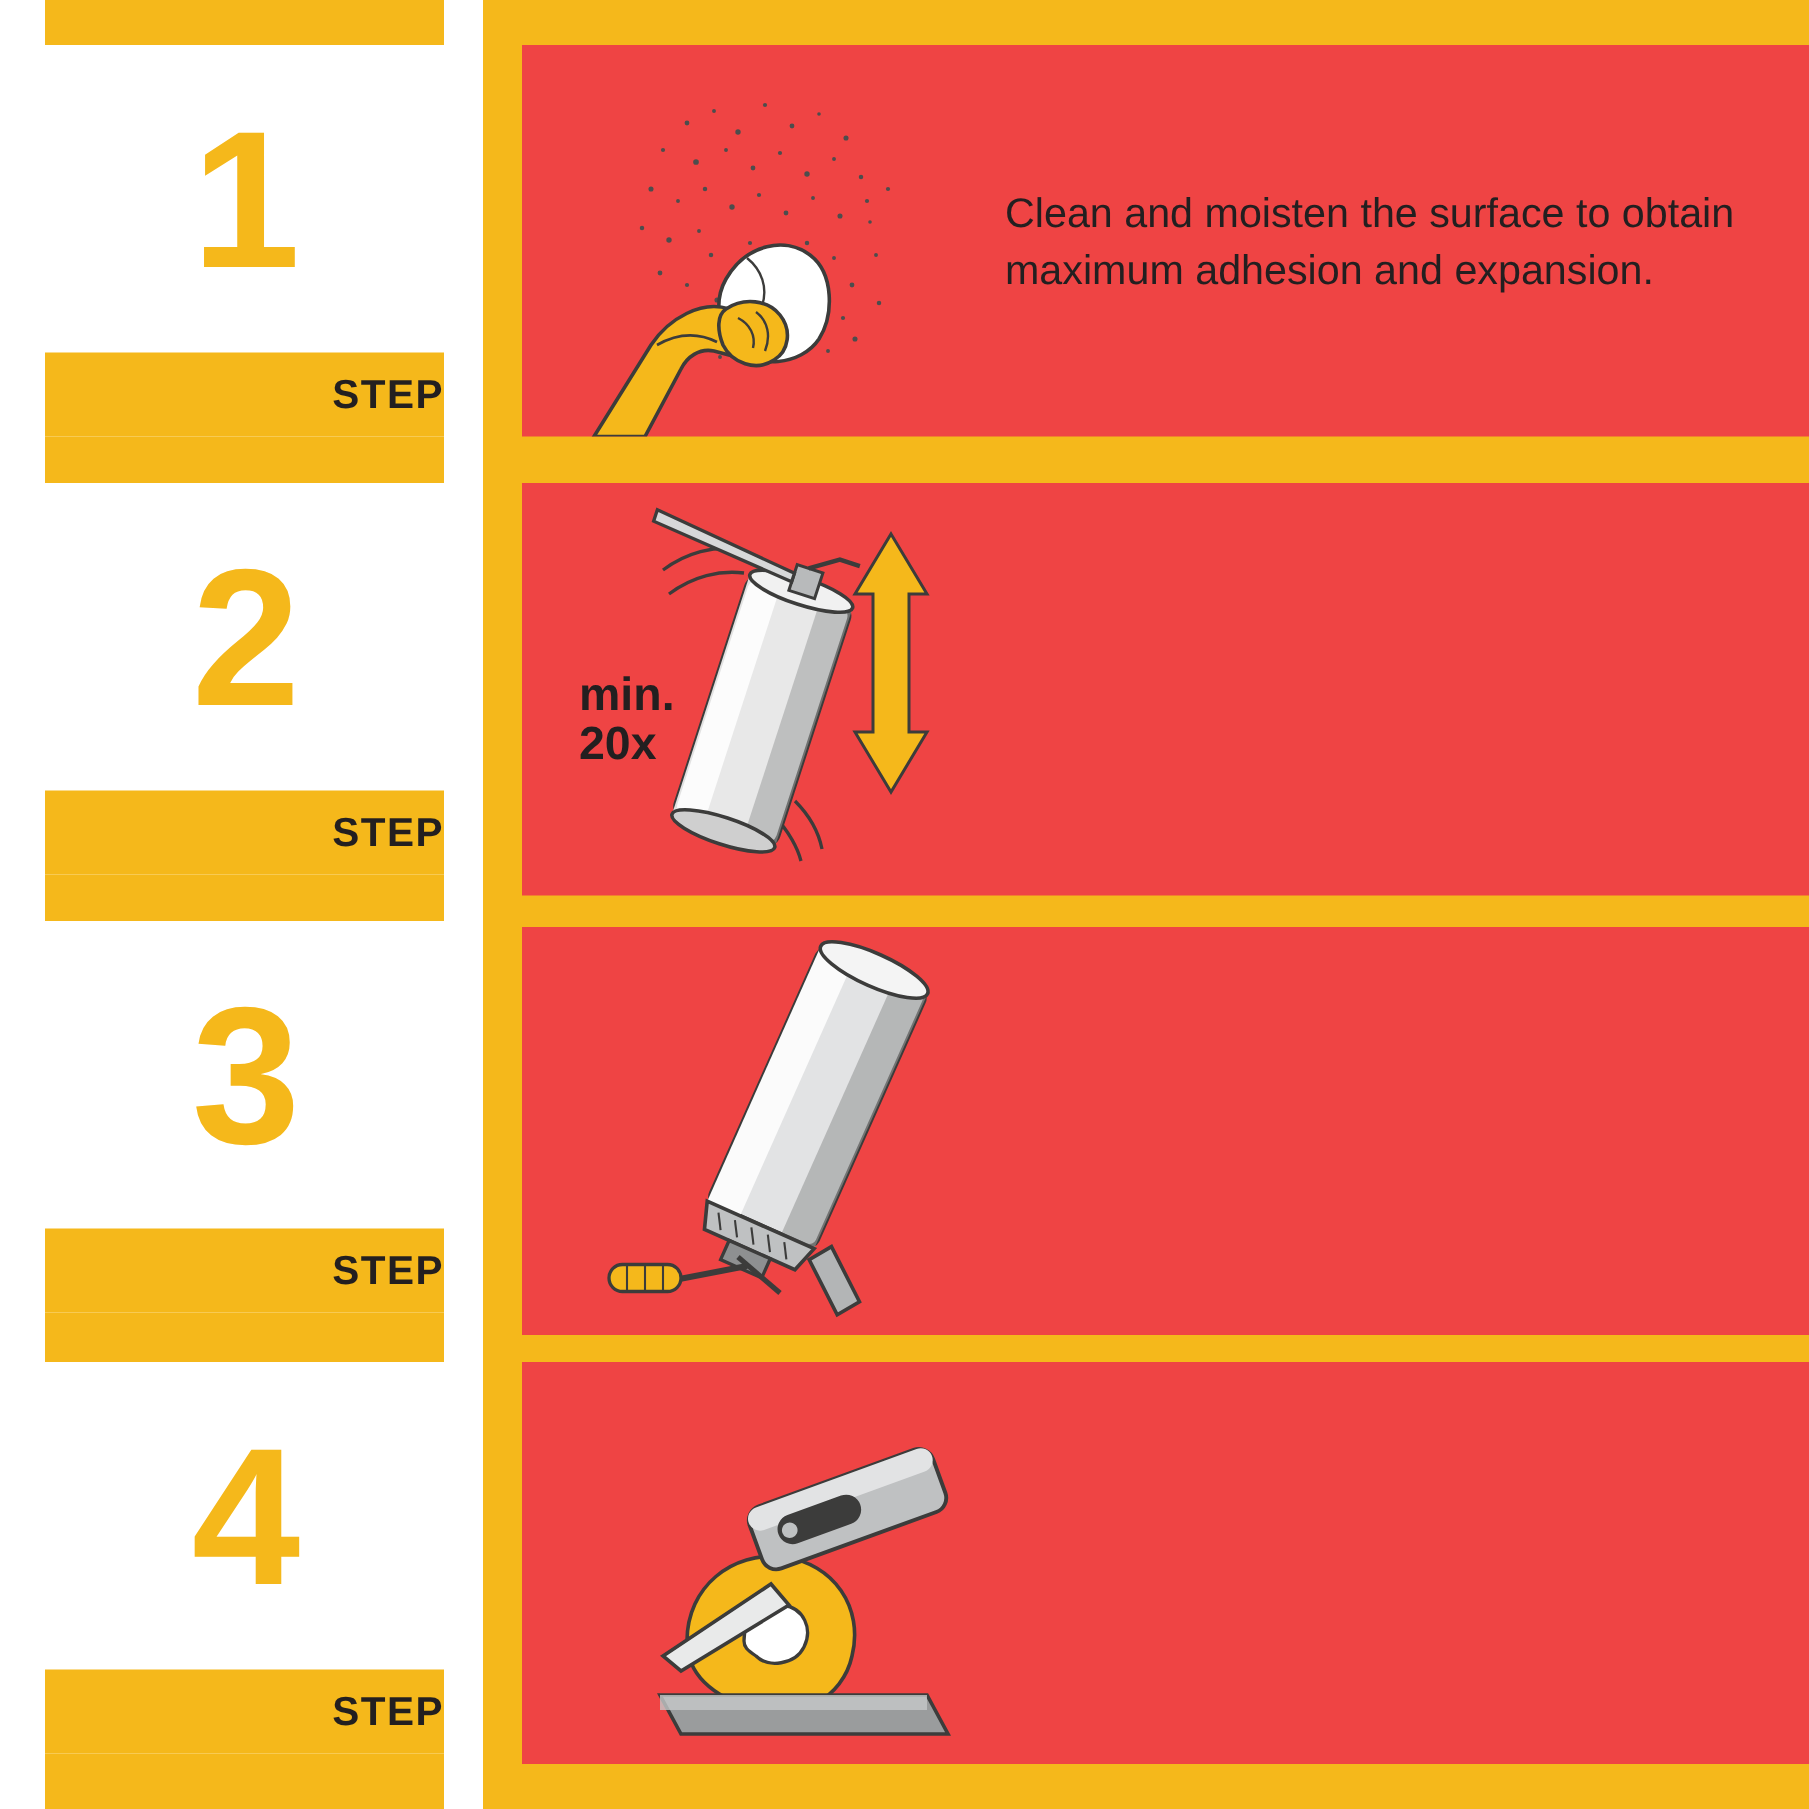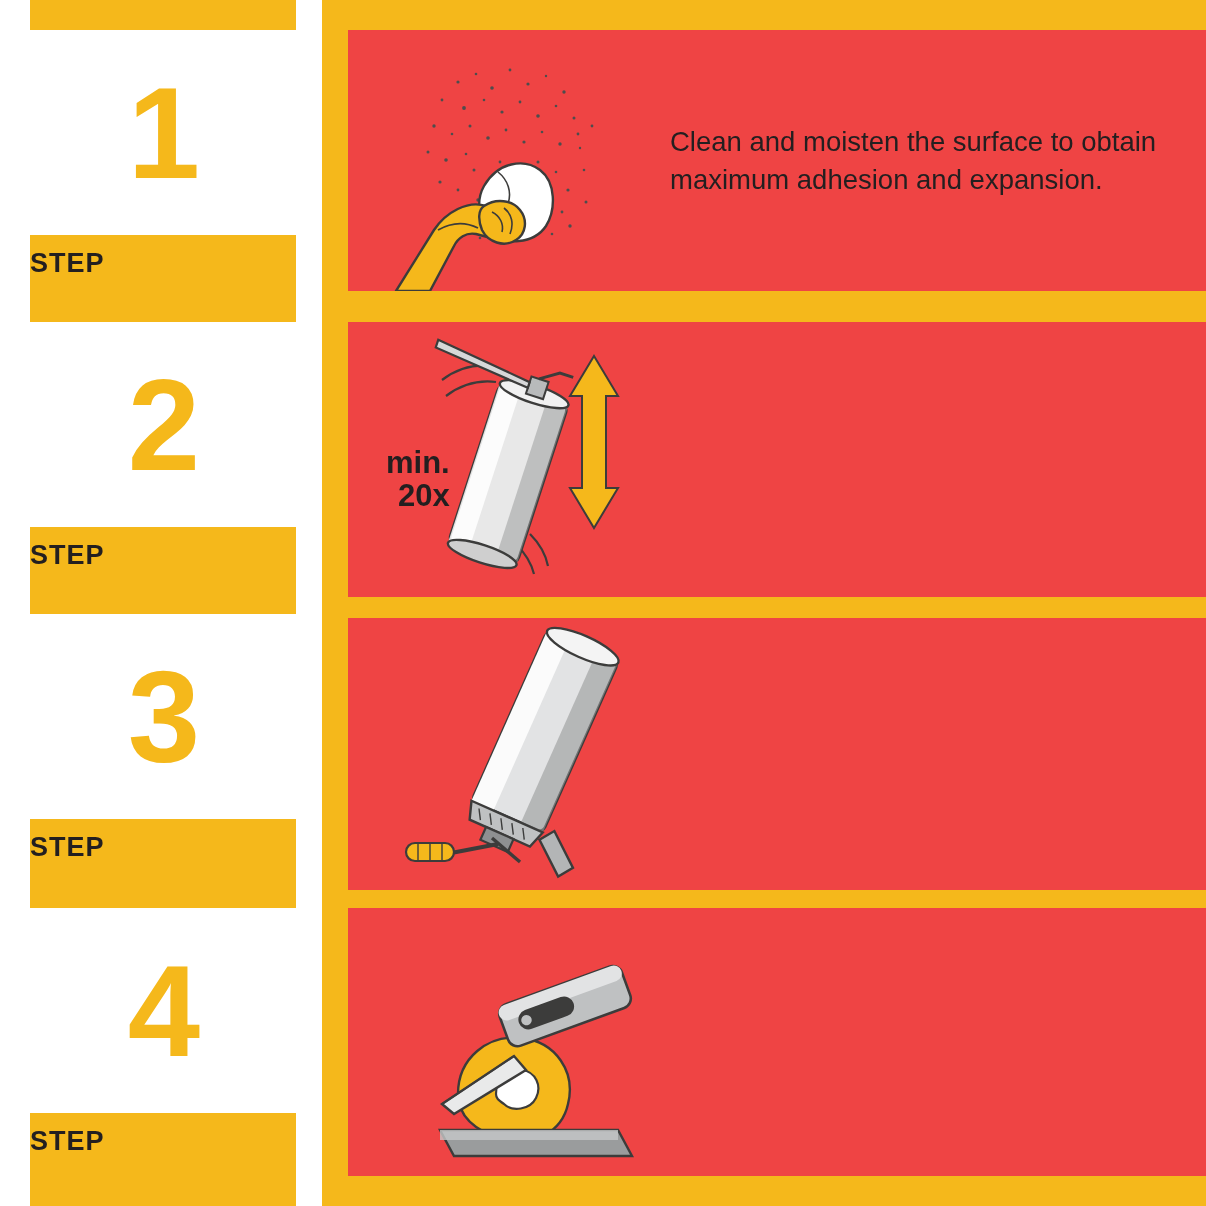--- a/index.html
+++ b/index.html
@@ -70,21 +70,21 @@
     font-weight: bold;
     color: #f5b81b;
     line-height: 1;
     letter-spacing: -2px;
   }
   .step-label-box {
     height: 56px;
     background: #f5b81b;
     display: flex;
     align-items: center;
-    justify-content: flex-start;
+    justify-content: flex-end;
   }
   .step-label {
     font-family: "Liberation Sans", sans-serif;
     font-size: 27px;
     font-weight: bold;
     color: #231f20;
     letter-spacing: 1px;
   }
 
   
@@ -96,21 +96,20 @@
     box-sizing: border-box;
     display: flex;
     align-items: center;
     padding-left: 32px;
   }
   .illus {
     width: 290px;
     flex: 0 0 290px;
     height: 100%;
     position: relative;
-    text-align: right;
   }
   .illus svg {
     position: absolute;
     left: 0;
     top: 0;
   }
   .caption {
     flex: 1 1 auto;
     padding-right: 28px;
     font-family: "Liberation Sans", sans-serif;

